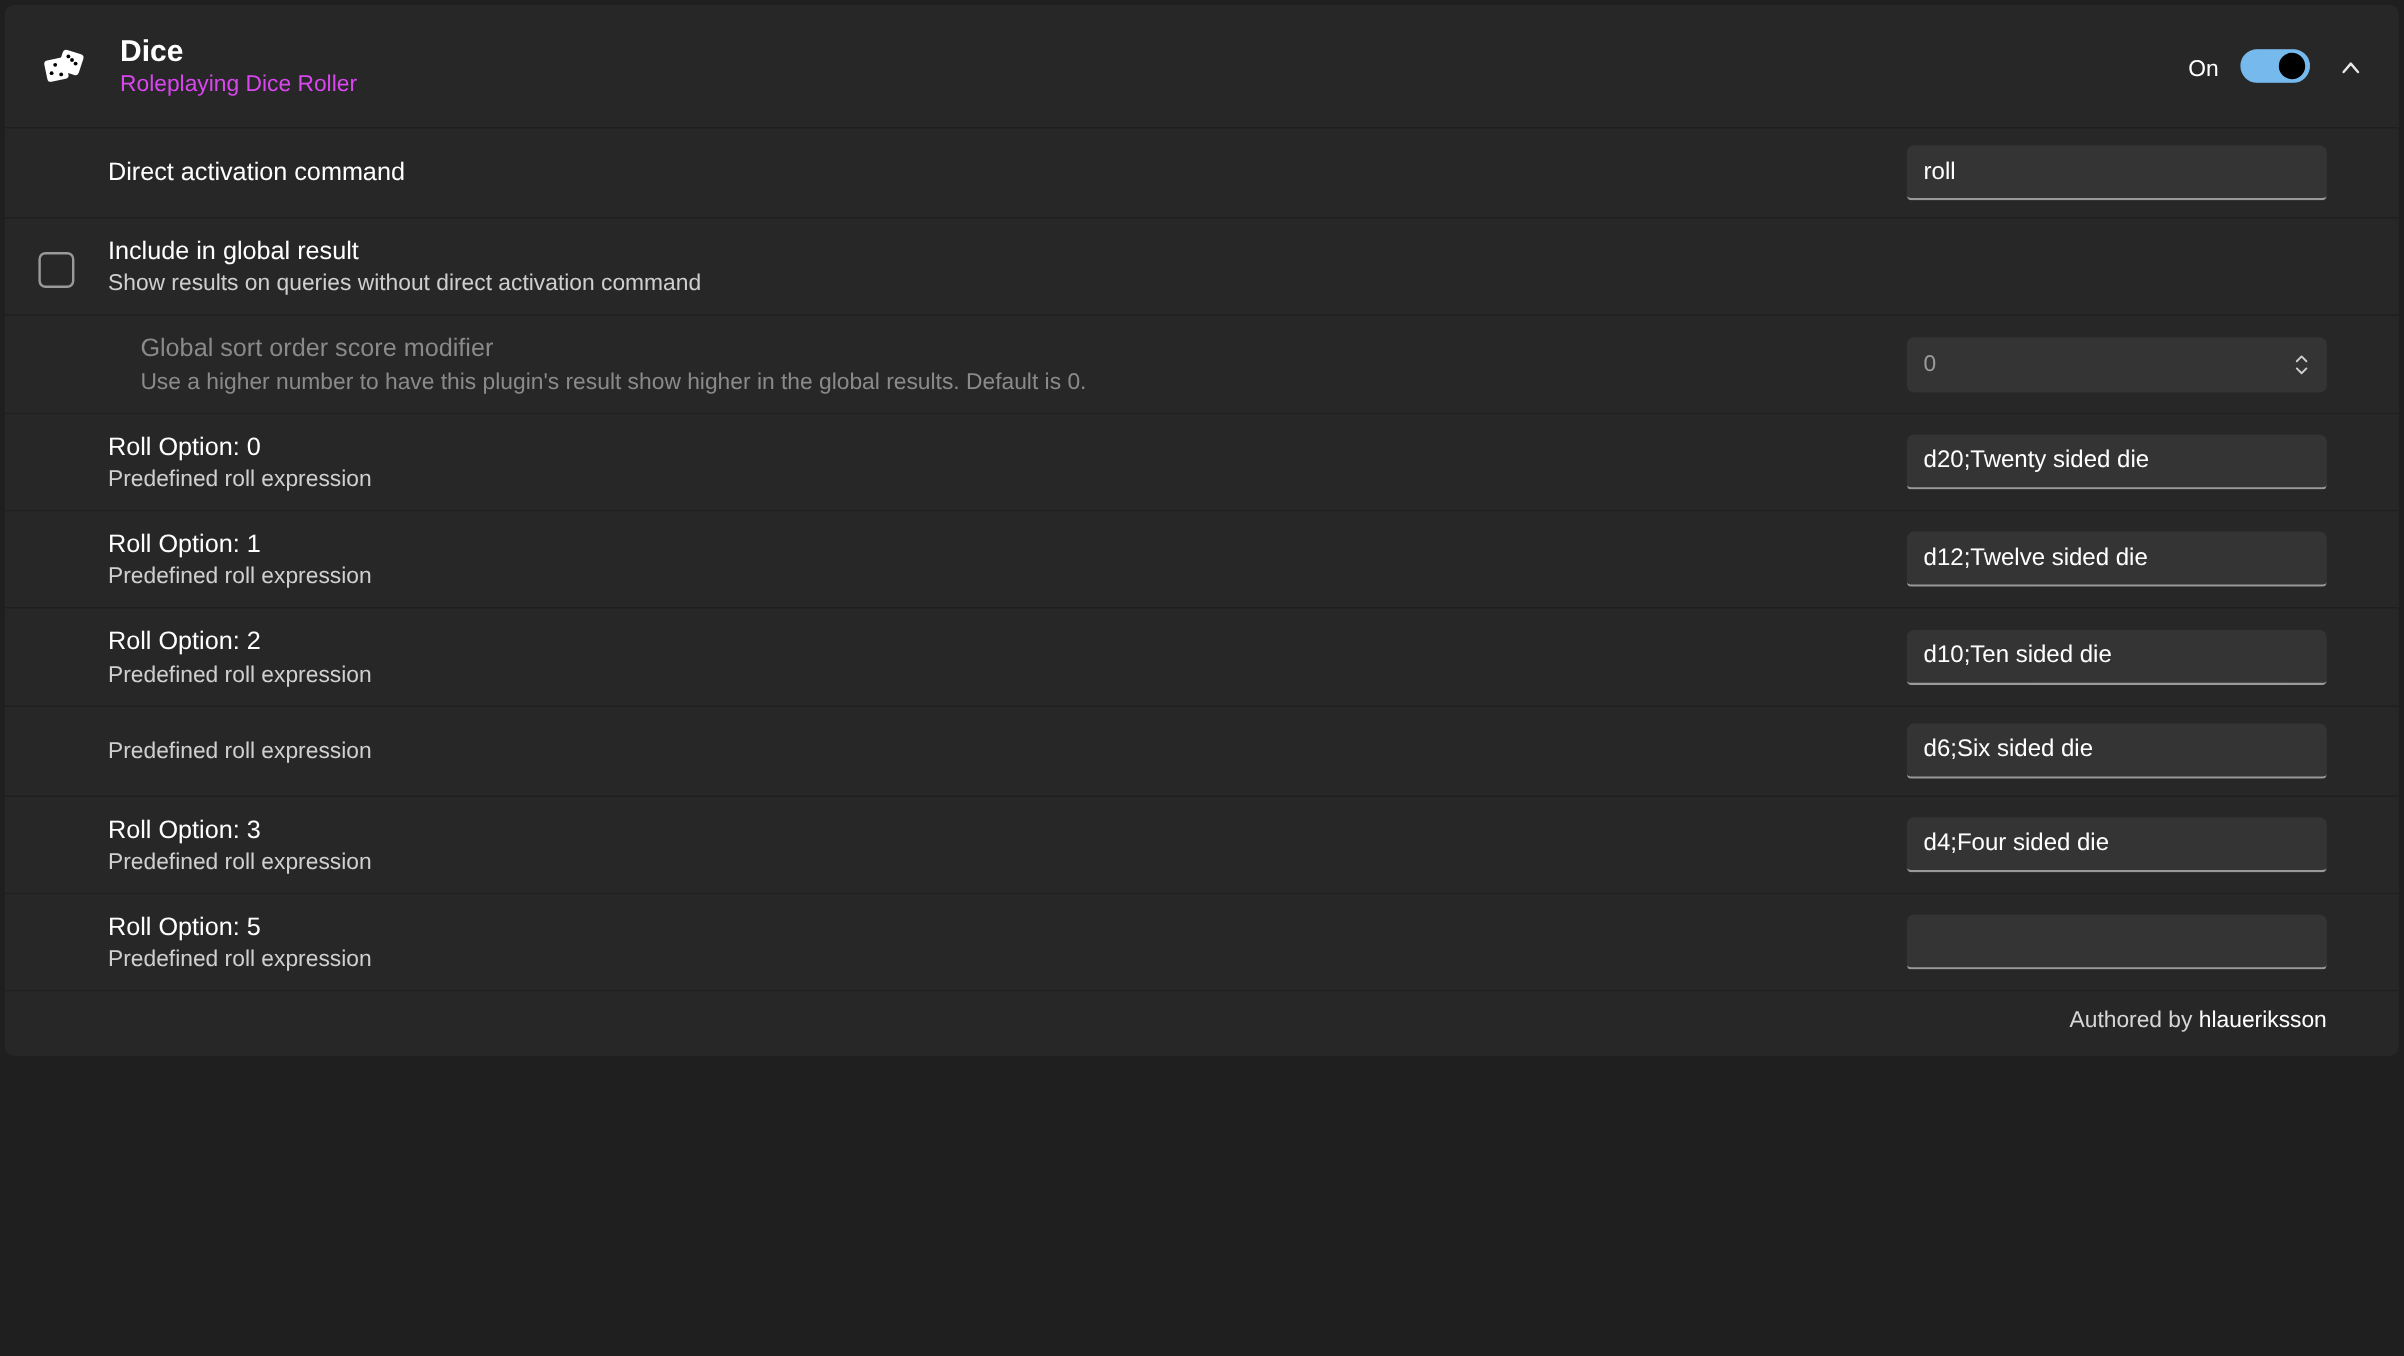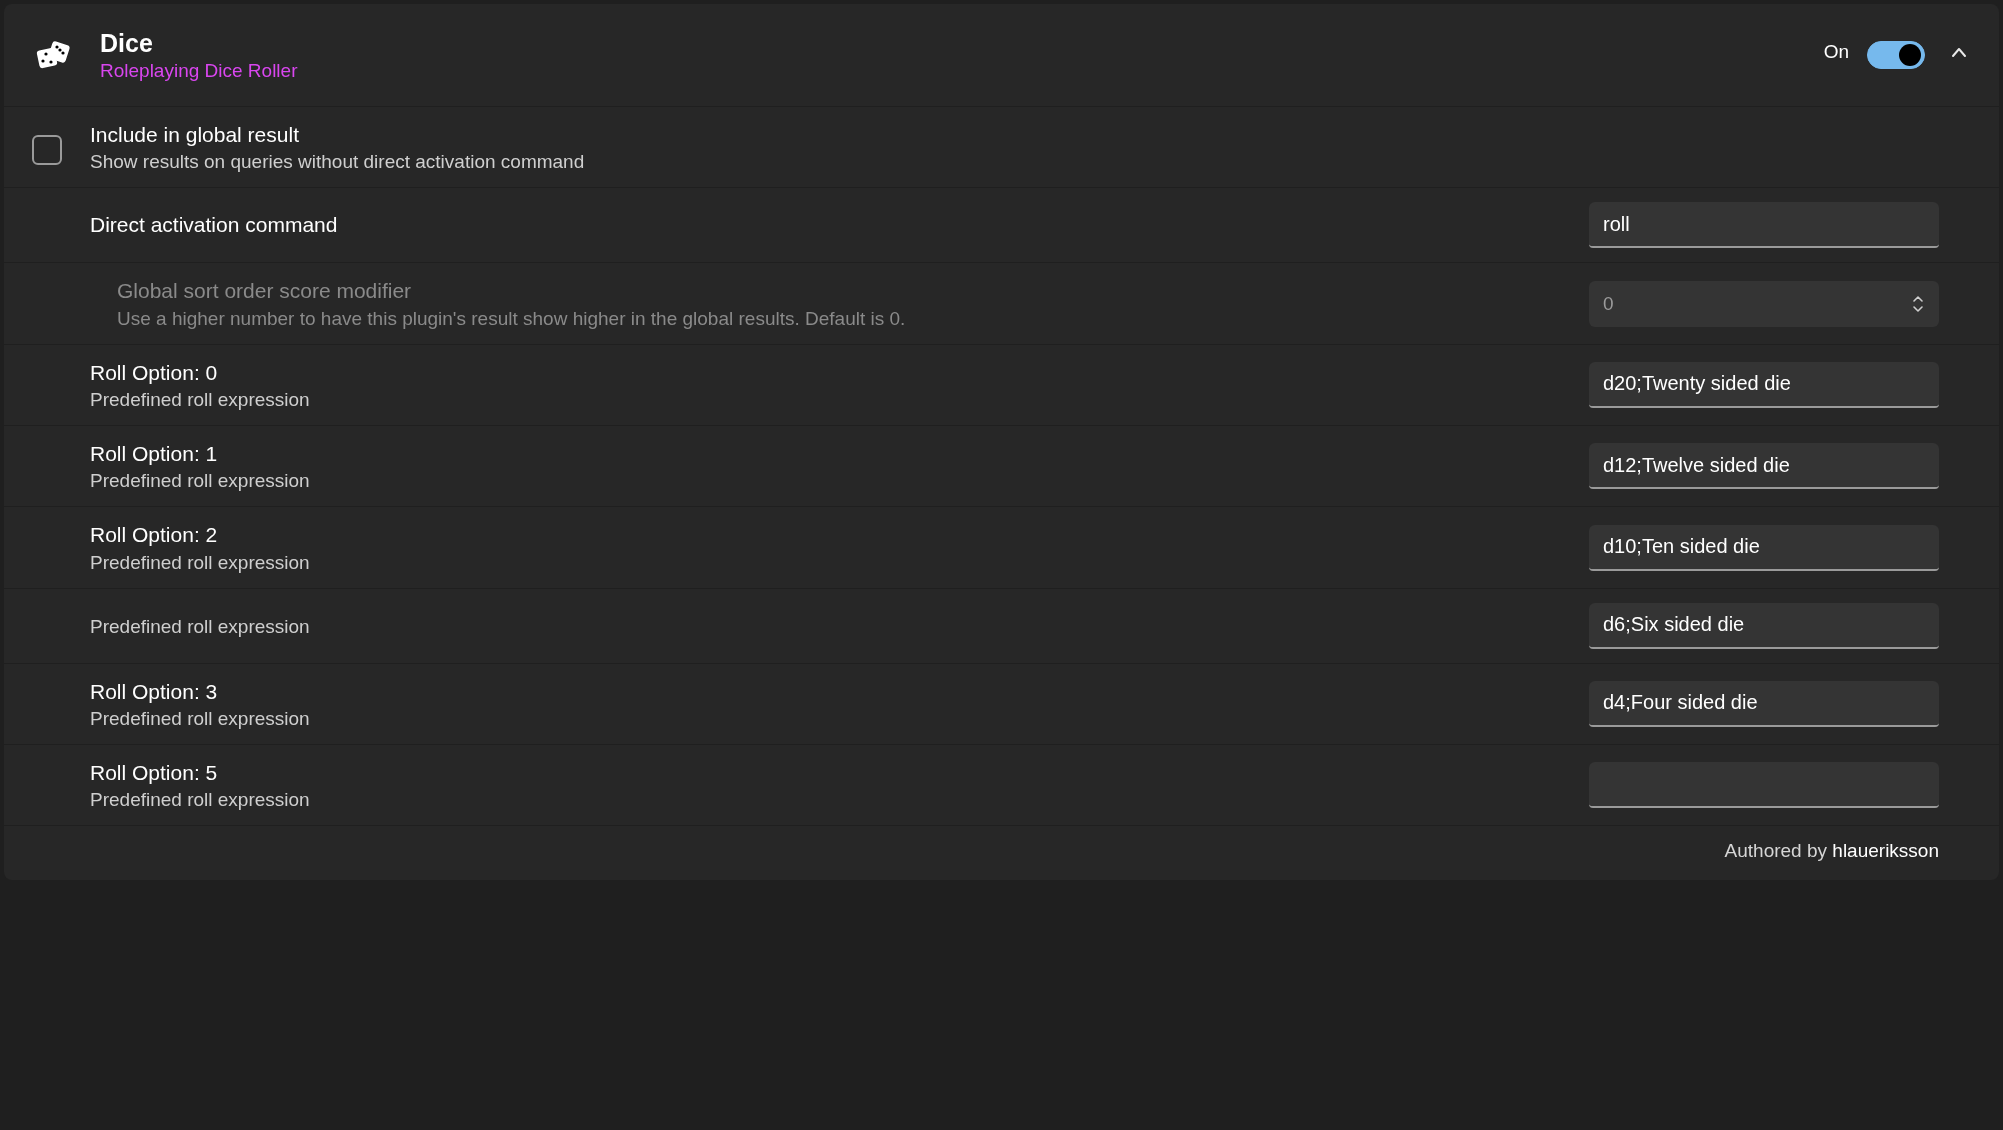--- a/index.html
+++ b/index.html
@@ -37,21 +37,21 @@
     font-weight: 600;
     line-height: 1.2;
   }
   .subtitle {
     font-size: 19px;
     color: #d946ef;
     margin-top: 2px;
   }
   .toggle-area {
     display: flex;
-    align-items: flex-start;
+    align-items: flex-end;
     gap: 18px;
   }
   .toggle-label { font-size: 19px; }
   .toggle {
     width: 58px; height: 28px;
     background: #76b9ed;
     border-radius: 14px;
     position: relative;
     border: 1px solid #76b9ed;
   }
@@ -171,38 +171,38 @@
       </div>
       <div class="chevron">
         <svg width="20" height="20" viewBox="0 0 20 20">
             <path d="M4 13 L10 6 L16 13" stroke="#e8e8e8" stroke-width="2" fill="none" stroke-linecap="round" stroke-linejoin="round"></path>
           </svg>
       </div>
     </div>
   </div>
 
   <div class="row">
+    <div class="indent"></div>
+    <div class="labels">
+      <div class="label-title">Direct activation command</div>
+    </div>
+    <div class="control">
+      <input class="textbox" type="text" value="roll" style="">
+    </div>
+  </div>
+
+  <div class="row">
     <div class="indent">
       <div class="checkbox"></div>
     </div>
     <div class="labels">
       <div class="label-title">Include in global result</div>
       <div class="label-desc">Show results on queries without direct activation command</div>
     </div>
     <div class="control"></div>
-  </div>
-
-  <div class="row">
-    <div class="indent"></div>
-    <div class="labels">
-      <div class="label-title">Direct activation command</div>
-    </div>
-    <div class="control">
-      <input class="textbox" type="text" value="roll" style="">
-    </div>
   </div>
 
   <div class="row disabled">
     <div class="indent"></div>
     <div class="labels">
       <div class="label-title">Global sort order score modifier</div>
       <div class="label-desc">Use a higher number to have this plugin's result show higher in the global results. Default is 0.</div>
     </div>
     <div class="control stepper">
       <div class="stepper-box">

